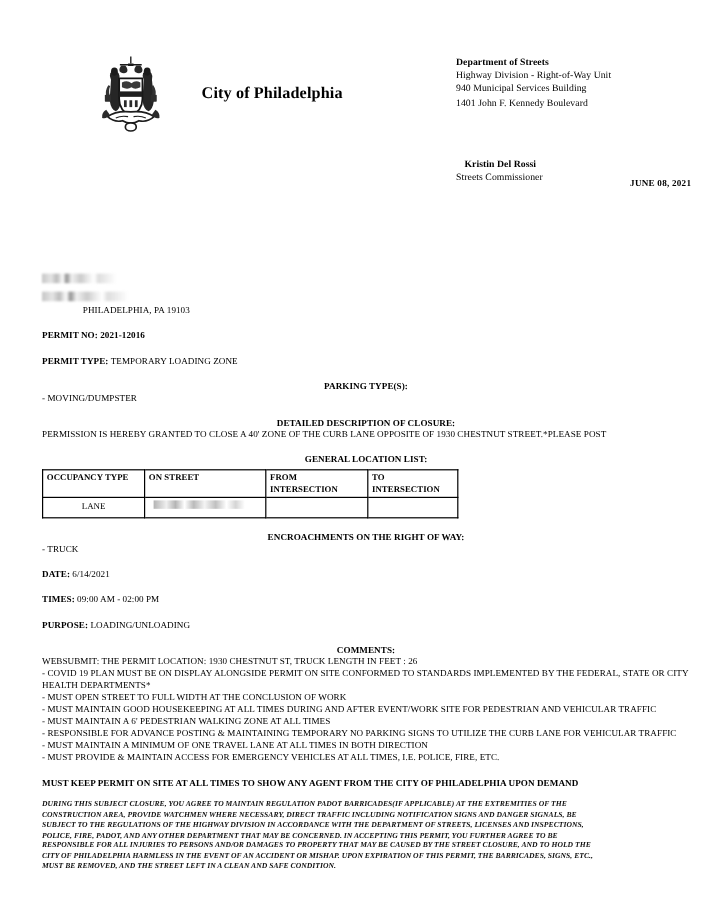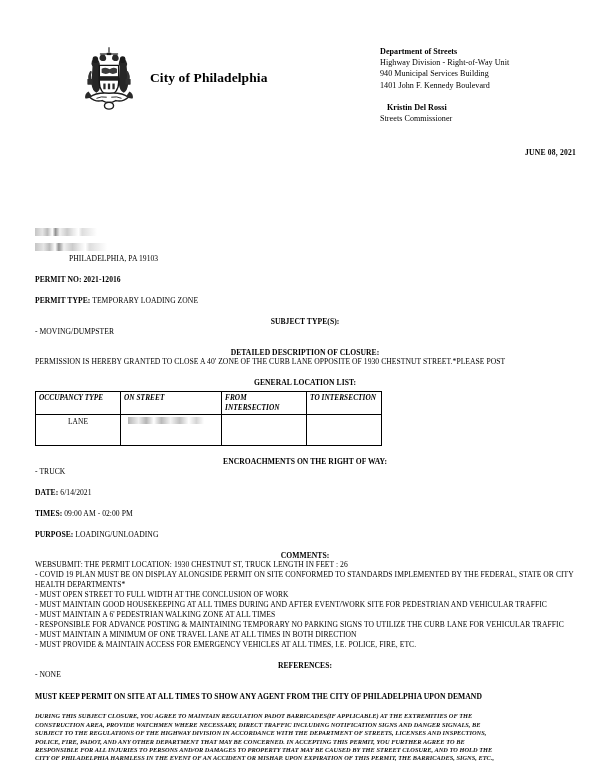--- a/index.html
+++ b/index.html
@@ -22,20 +22,21 @@
     background: #ffffff;
     box-sizing: border-box;
     padding: 0;
   }
 
   
   .header {
     display: flex;
     align-items: flex-start;
     padding-top: 46px;
+    gap: 18px;
   }
   .crest-wrap {
     width: 150px;
     display: flex;
     justify-content: flex-end;
     padding-right: 12px;
     box-sizing: border-box;
   }
   .crest {
     width: 58px;
@@ -52,21 +53,21 @@
   .dept-block {
     position: absolute;
     left: 380px;
     top: 46px;
     font-size: 8.1px;
     line-height: 11.2px;
     letter-spacing: 0.05px;
   }
   .dept-block .b { font-weight: bold; }
   .dept-block .spacer { height: 11px; }
-  .dept-block .indent { padding-left: 7px; }
+  .dept-block .indent { padding-left: 7px; margin-top: 29px; }
 
   .doc-date {
     position: absolute;
     right: 24px;
     top: 148px;
     font-size: 7.6px;
     font-weight: bold;
     letter-spacing: 0.2px;
   }
 
@@ -116,31 +117,30 @@
   table.loc th, table.loc td {
     border: 1px solid #000000;
     padding: 1px 3px;
     vertical-align: top;
     height: 9px;
   }
   table.loc th {
     font-weight: bold;
     text-align: left;
     letter-spacing: 0.05px;
-    font-style: italic;
   }
   table.loc .c1 { width: 78px; }
   table.loc .c2 { width: 94px; }
   table.loc .c3 { width: 78px; }
   table.loc .c4 { width: 68px; }
   table.loc td.lane {
     text-align: center;
     font-size: 7.4px;
     padding-top: 2px;
-    padding-bottom: 18px;
+    padding-bottom: 4px;
   }
   .cell-redact {
     display: block;
     height: 7px;
     width: 76px;
     margin: 1px 0 1px 4px;
     background:
       linear-gradient(90deg,
         rgba(130,130,130,0.6) 0%, rgba(190,190,190,0.25) 14%,
         rgba(120,120,120,0.55) 24%, rgba(255,255,255,0) 34%,
@@ -243,21 +243,21 @@
       <span class="sec-head">PERMIT NO:</span>
       <span class="sec-head">2021-12016</span>
     </div>
 
     <div class="sec">
       <span class="sec-head">PERMIT TYPE:</span>
       <span class="sec-inline">TEMPORARY LOADING ZONE</span>
     </div>
 
     <div class="sec">
-      <div class="sec-head">SUBJECT TYPE(S):</div>
+      <div class="sec-head">PARKING TYPE(S):</div>
       <div class="sec-sub">- MOVING/DUMPSTER</div>
     </div>
 
     <div class="sec">
       <div class="sec-head">DETAILED DESCRIPTION OF CLOSURE:</div>
       <div class="sec-sub">PERMISSION IS HEREBY GRANTED TO CLOSE A 40' ZONE OF THE CURB LANE OPPOSITE OF 1930 CHESTNUT STREET.*PLEASE POST</div>
     </div>
 
     <div class="sec">
       <div class="sec-head">GENERAL LOCATION LIST:</div>
@@ -310,23 +310,19 @@
           <div class="comment-line">- COVID 19 PLAN MUST BE ON DISPLAY ALONGSIDE PERMIT ON SITE CONFORMED TO STANDARDS IMPLEMENTED BY THE FEDERAL, STATE OR CITY HEALTH DEPARTMENTS*</div>
           <div class="comment-line">- MUST OPEN STREET TO FULL WIDTH AT THE CONCLUSION OF WORK</div>
           <div class="comment-line">- MUST MAINTAIN GOOD HOUSEKEEPING AT ALL TIMES DURING AND AFTER EVENT/WORK SITE FOR PEDESTRIAN AND VEHICULAR TRAFFIC</div>
           <div class="comment-line">- MUST MAINTAIN A 6' PEDESTRIAN WALKING ZONE AT ALL TIMES</div>
           <div class="comment-line">- RESPONSIBLE FOR ADVANCE POSTING &amp; MAINTAINING TEMPORARY NO PARKING SIGNS TO UTILIZE THE CURB LANE FOR VEHICULAR TRAFFIC</div>
           <div class="comment-line">- MUST MAINTAIN A MINIMUM OF ONE TRAVEL LANE AT ALL TIMES IN BOTH DIRECTION</div>
           <div class="comment-line">- MUST PROVIDE &amp; MAINTAIN ACCESS FOR EMERGENCY VEHICLES AT ALL TIMES, I.E. POLICE, FIRE, ETC.</div>
         </div>
     </div>
 
-    <div class="sec">
-      <div class="sec-head">REFERENCES:</div>
-      <div class="sec-sub">- NONE</div>
-    </div>
 
     <div class="notice">MUST KEEP PERMIT ON SITE AT ALL TIMES TO SHOW ANY AGENT FROM THE CITY OF PHILADELPHIA UPON DEMAND</div>
 
     <div class="legal">DURING THIS SUBJECT CLOSURE, YOU AGREE TO MAINTAIN REGULATION PADOT BARRICADES(IF APPLICABLE) AT THE EXTREMITIES OF THE CONSTRUCTION AREA, PROVIDE WATCHMEN WHERE NECESSARY, DIRECT TRAFFIC INCLUDING NOTIFICATION SIGNS AND DANGER SIGNALS, BE SUBJECT TO THE REGULATIONS OF THE HIGHWAY DIVISION IN ACCORDANCE WITH THE DEPARTMENT OF STREETS, LICENSES AND INSPECTIONS, POLICE, FIRE, PADOT, AND ANY OTHER DEPARTMENT THAT MAY BE CONCERNED. IN ACCEPTING THIS PERMIT, YOU FURTHER AGREE TO BE RESPONSIBLE FOR ALL INJURIES TO PERSONS AND/OR DAMAGES TO PROPERTY THAT MAY BE CAUSED BY THE STREET CLOSURE, AND TO HOLD THE CITY OF PHILADELPHIA HARMLESS IN THE EVENT OF AN ACCIDENT OR MISHAP. UPON EXPIRATION OF THIS PERMIT, THE BARRICADES, SIGNS, ETC., MUST BE REMOVED, AND THE STREET LEFT IN A CLEAN AND SAFE CONDITION.</div>
 
   </div>
 </div>
 
 </body></html>

